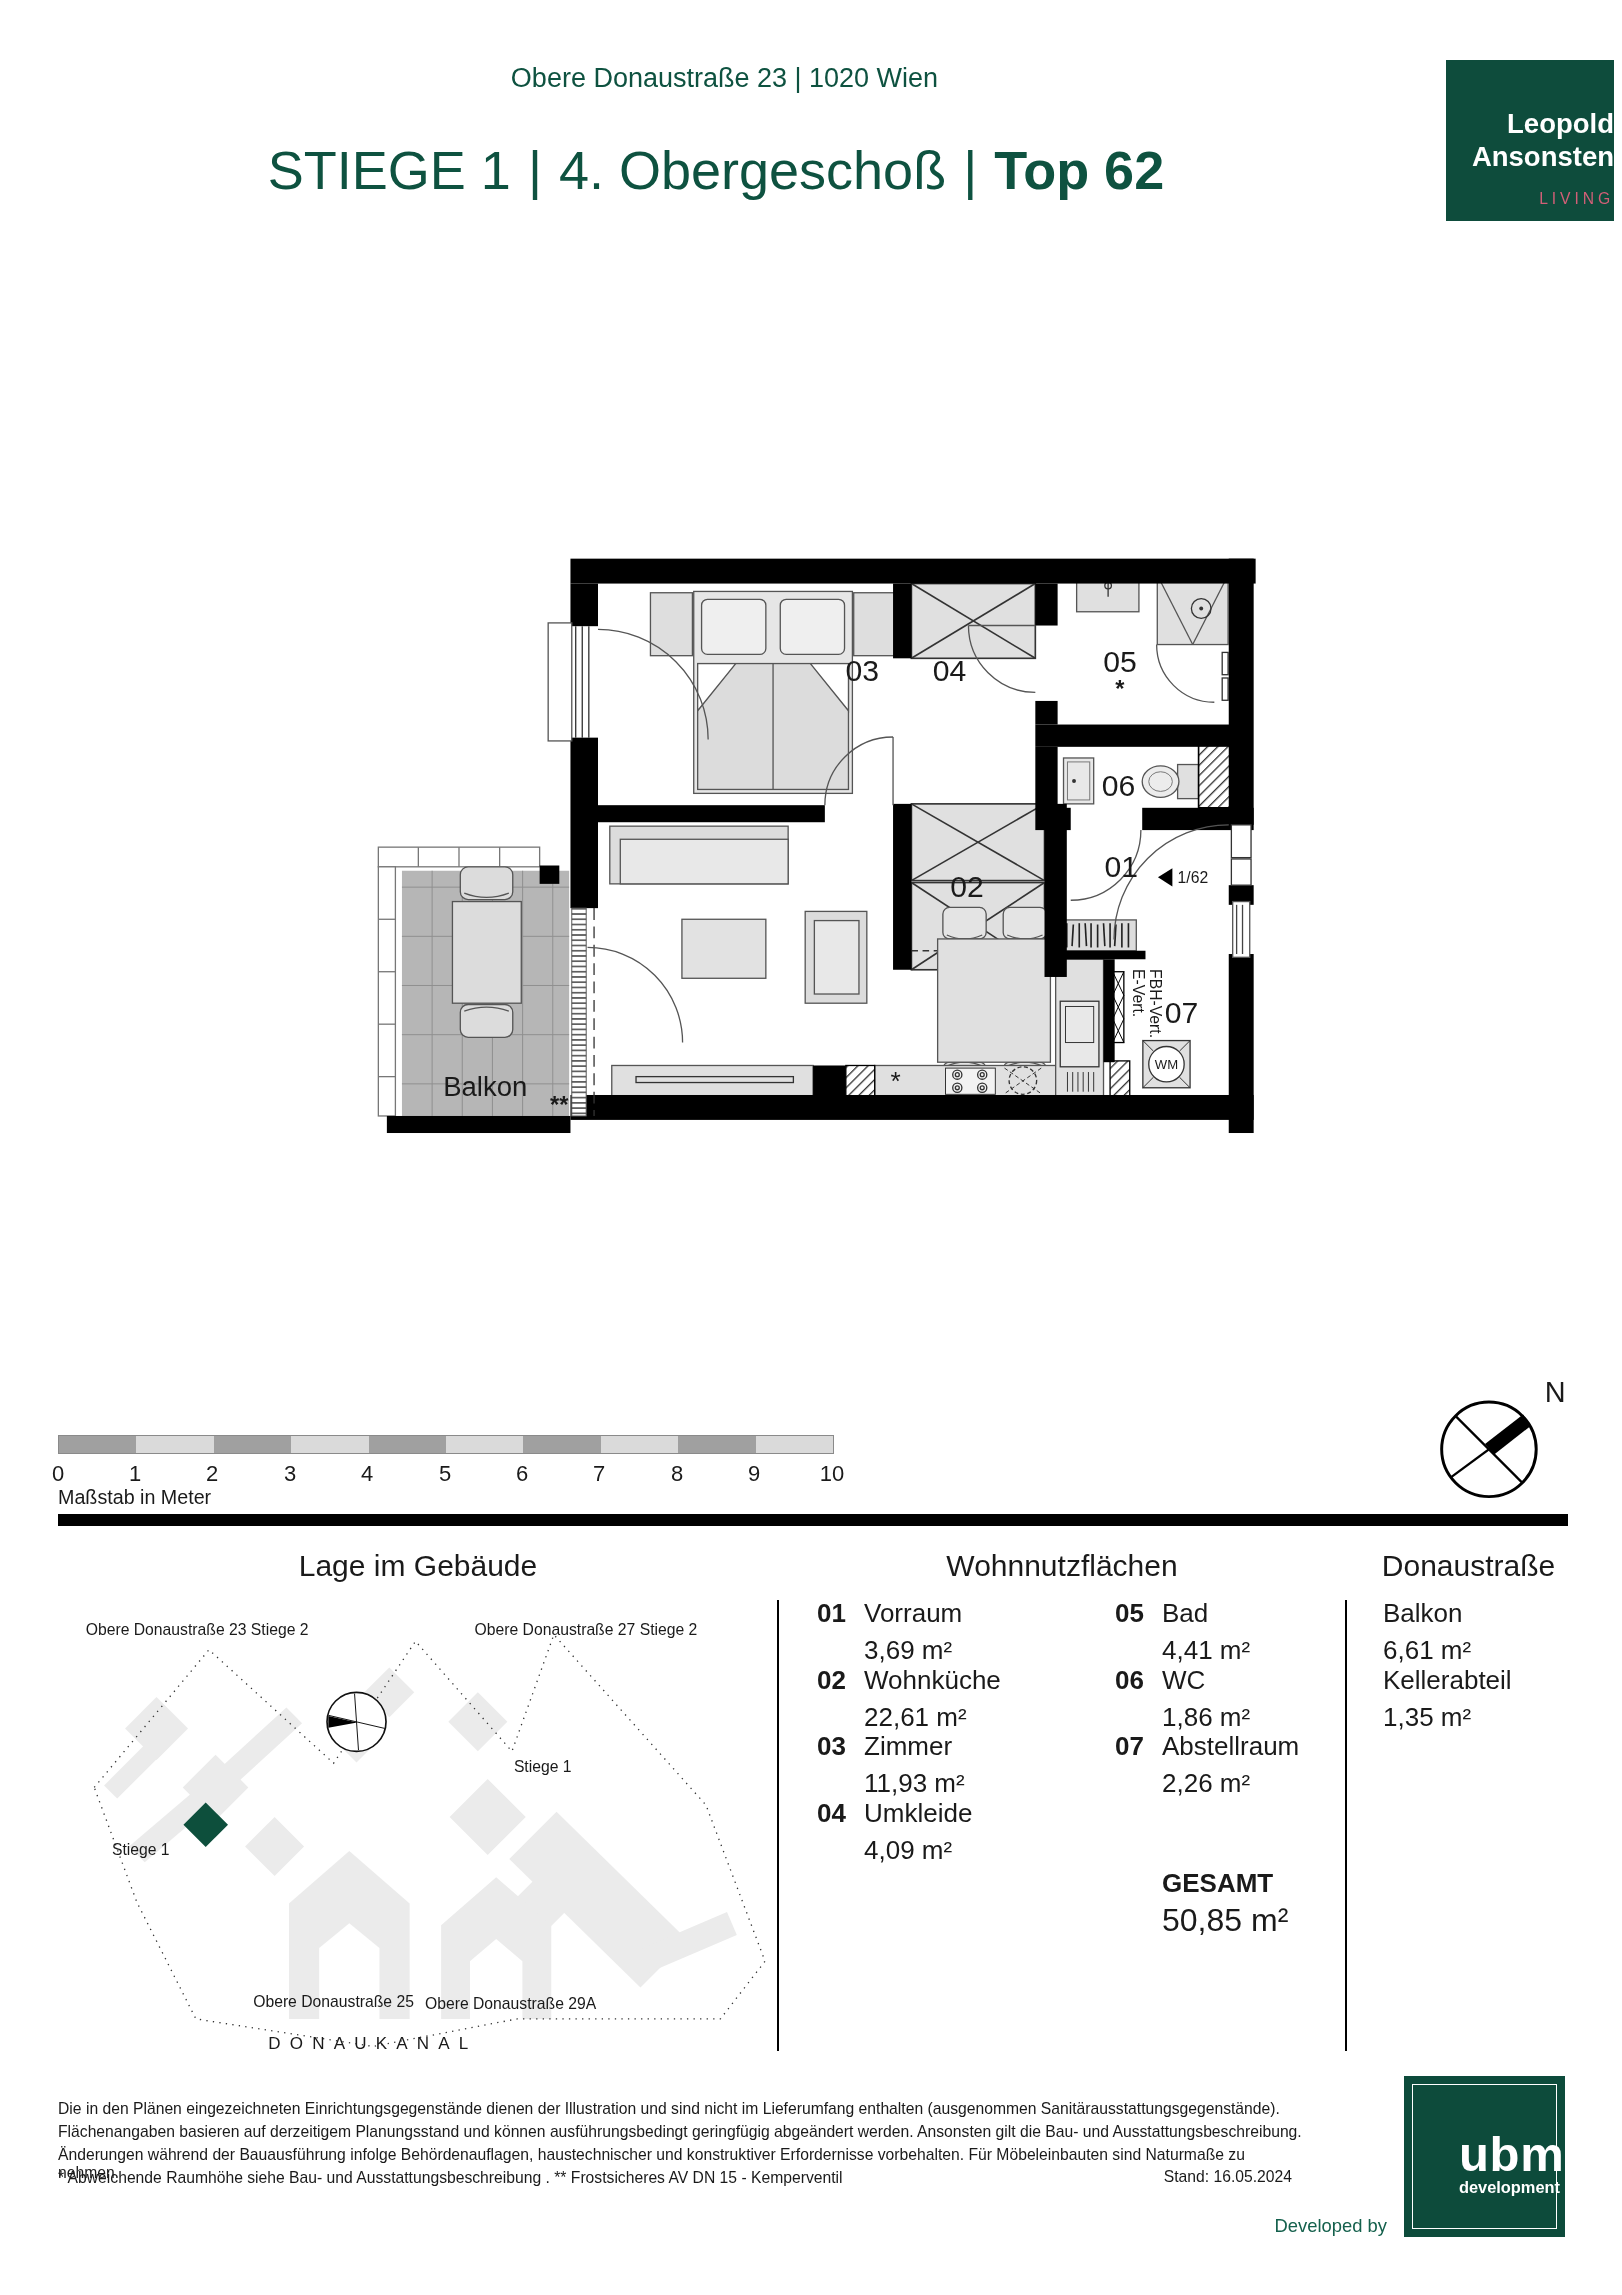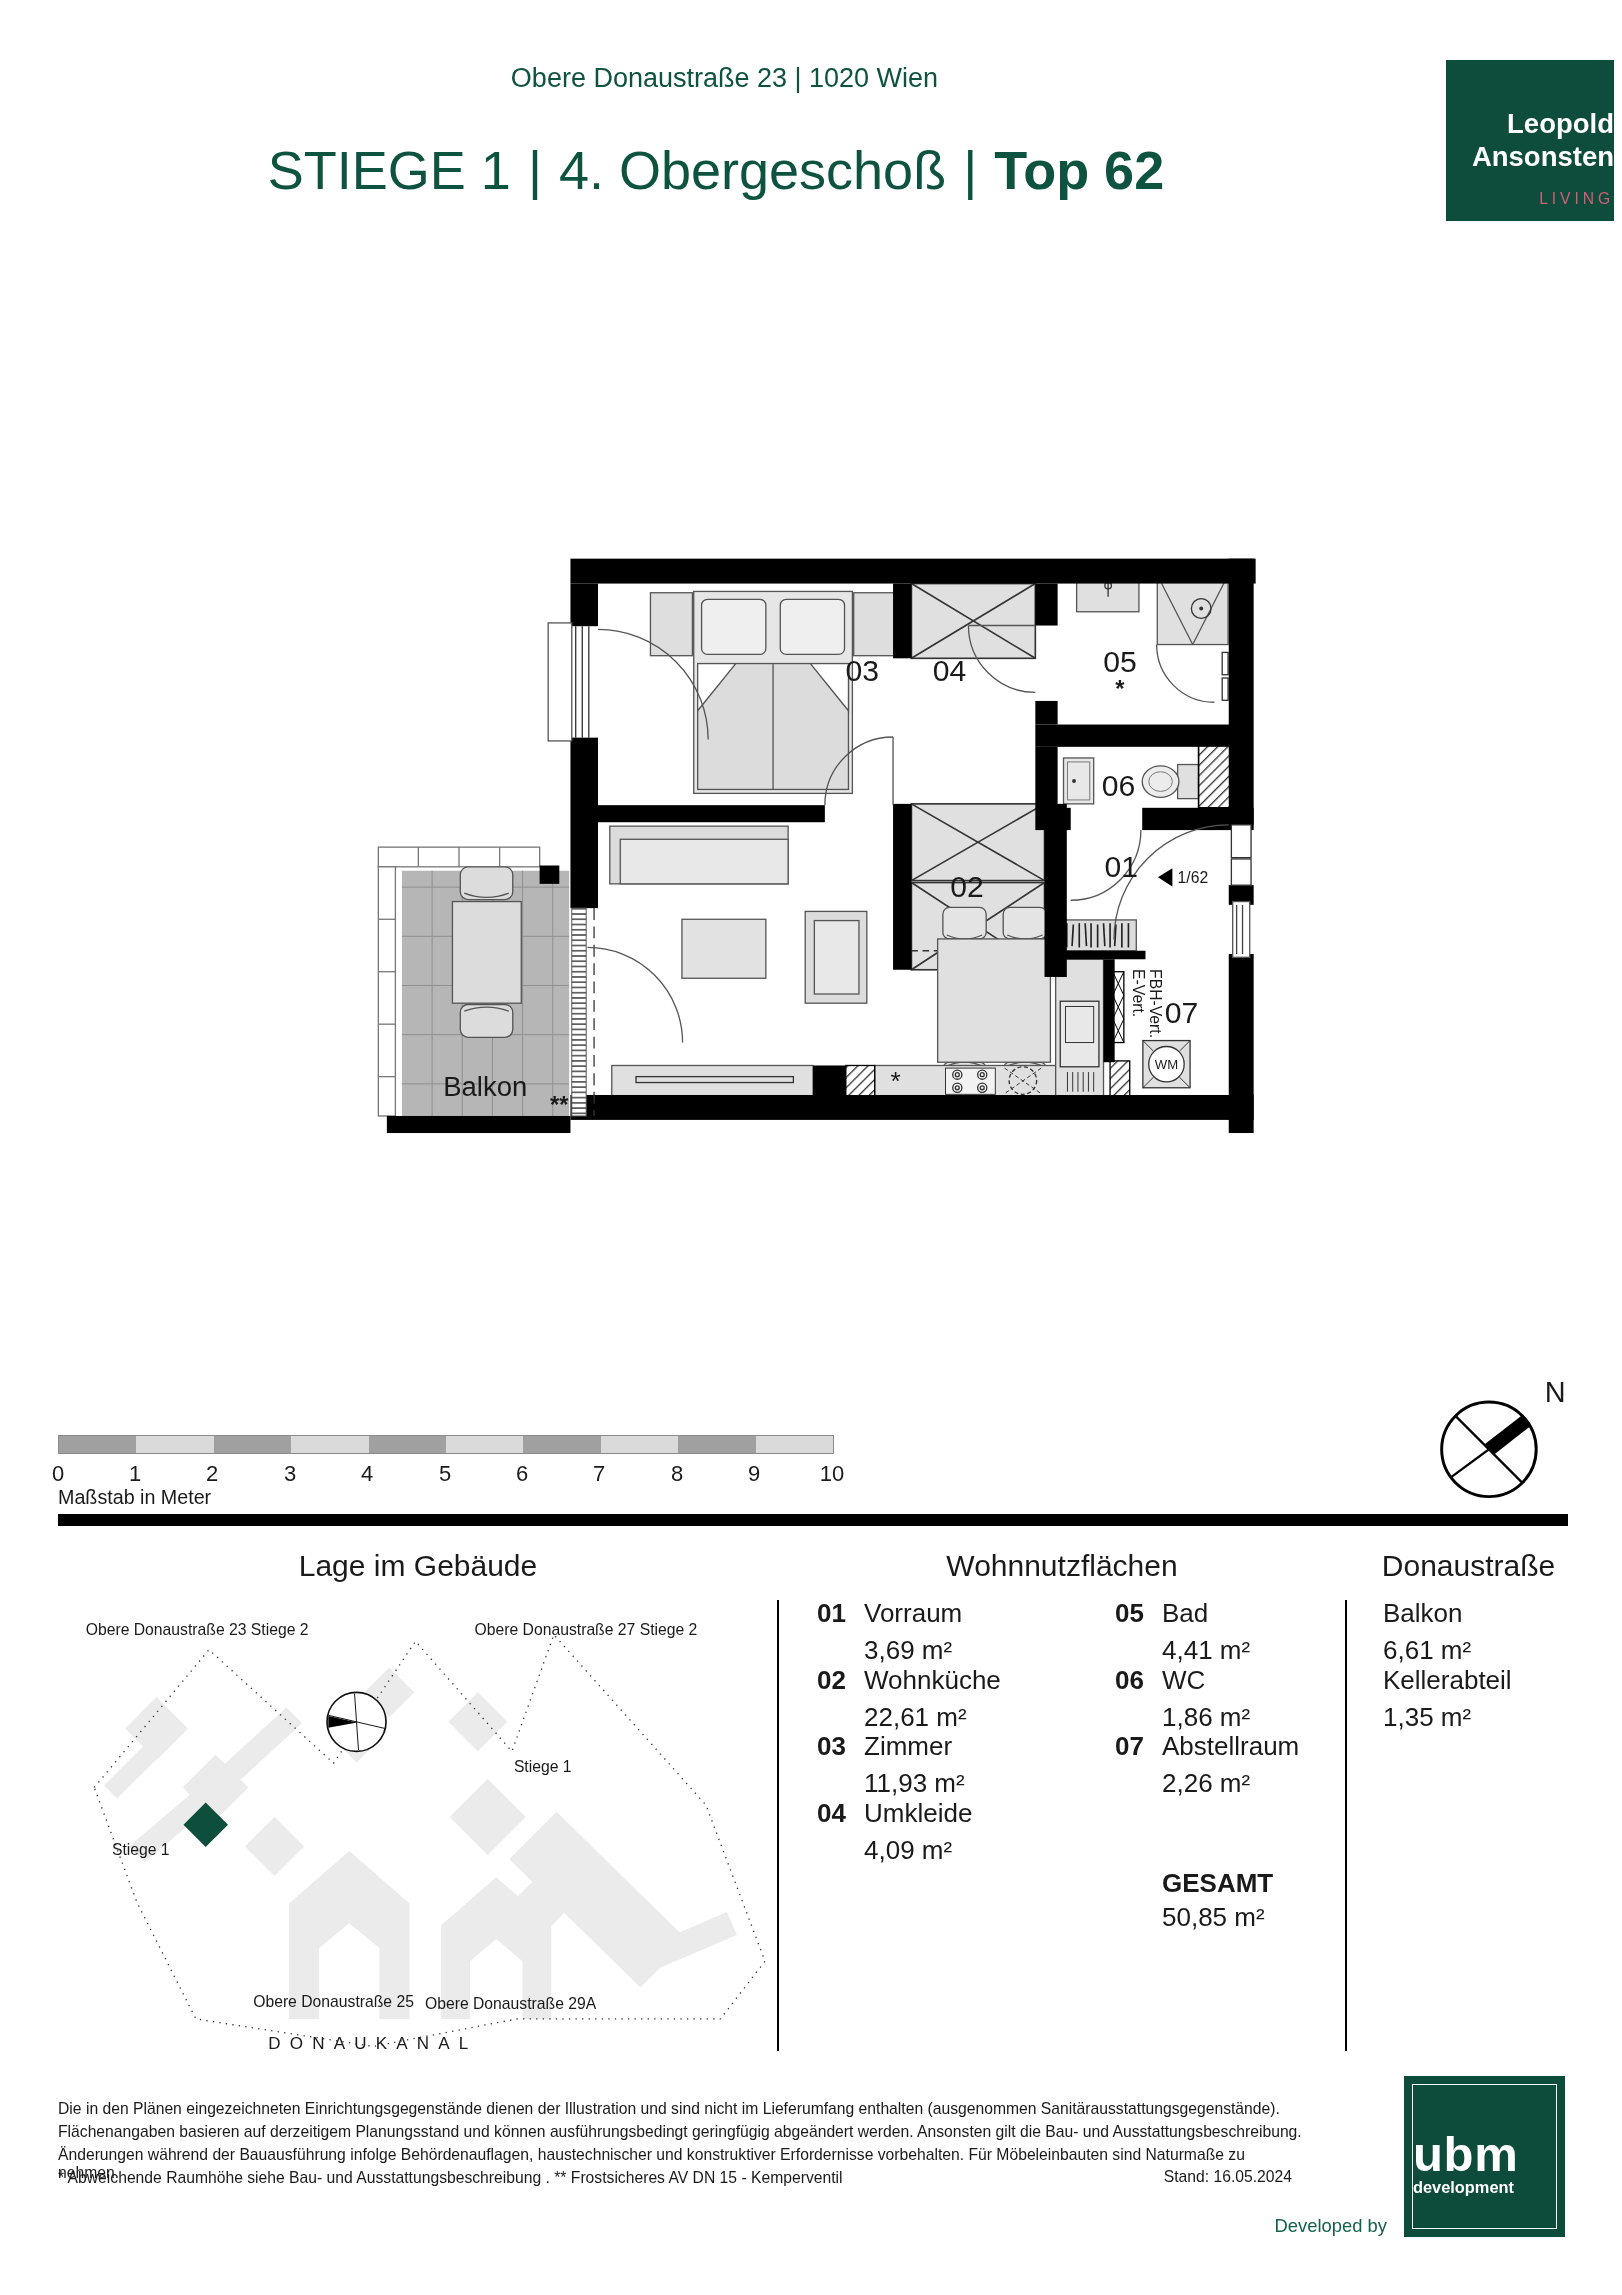--- a/index.html
+++ b/index.html
@@ -23,29 +23,29 @@
   .scap{left:58px;top:1486px;font-size:19.7px;}
   
   .hr{left:58px;top:1514px;width:1510px;height:11.8px;background:#000;}
   .vline{width:2px;background:#000;top:1600px;height:451px;}
   .sect-title{top:1549px;font-size:30px;text-align:center;}
   
   .area-item{font-size:26px;}
   .area-item .num{font-weight:bold;display:inline-block;width:47px;}
   .area-item .aval{margin-left:47px;margin-top:5.9px;}
   .gesamt{font-size:26px;font-weight:bold;}
-  .gtotal{font-size:26px;}
+  .gtotal{font-size:32px;}
   .neb-item{font-size:26px;}
   .neb-item .aval{margin-top:5.9px;}
   
   .fline{left:58px;width:1246px;font-size:15.7px;color:#1a1a1a;}
   .stand{left:1089px;top:2168px;width:203px;text-align:right;font-size:15.7px;}
   .devby{left:1200px;top:2215px;width:187px;text-align:right;font-size:18.4px;color:#14604c;}
   .ubm{left:1404px;top:2076px;width:161px;height:161px;background:#0d4b3b;box-sizing:border-box;}
-  .ubm .inner{position:absolute;left:7.9px;top:7.9px;right:7.9px;bottom:7.9px;border:1.3px solid #fff;text-align:left;}
+  .ubm .inner{position:absolute;left:7.9px;top:7.9px;right:7.9px;bottom:7.9px;border:1.3px solid #fff;text-align:left;padding-left:46px;}
   .ubm .name{margin-top:46px;font-size:49px;font-weight:bold;color:#fff;line-height:46px;letter-spacing:0.7px;}
   .ubm .sub{font-size:16.4px;font-weight:bold;color:#fff;margin-top:1.3px;}
   svg text{font-family:"Liberation Sans",sans-serif;fill:#1a1a1a;}
 </style>
 </head>
 <body>
 
 <div class="abs addr">Obere Donaustraße 23 | 1020 Wien</div>
 <div class="abs unitline">
   <span>STIEGE 1</span><span class="sep">|</span><span>4. Obergeschoß</span><span class="sep">|</span><span class="top">Top 62</span>

